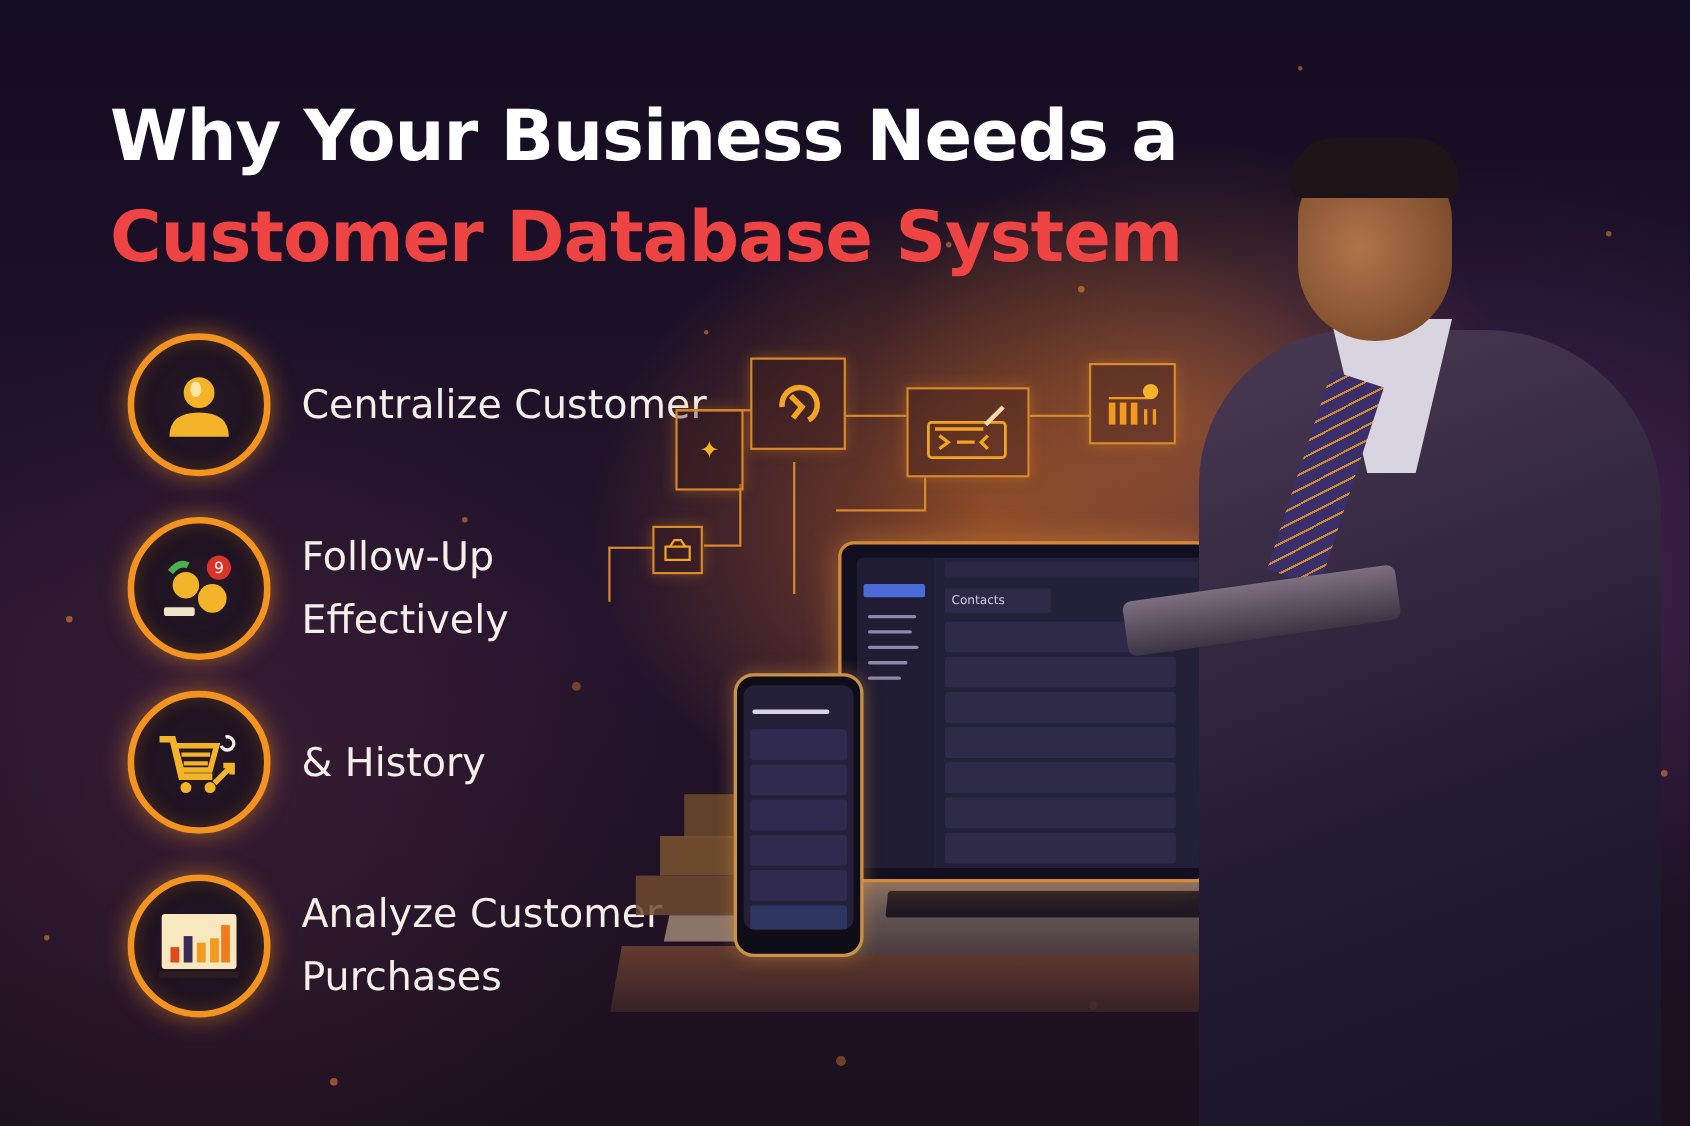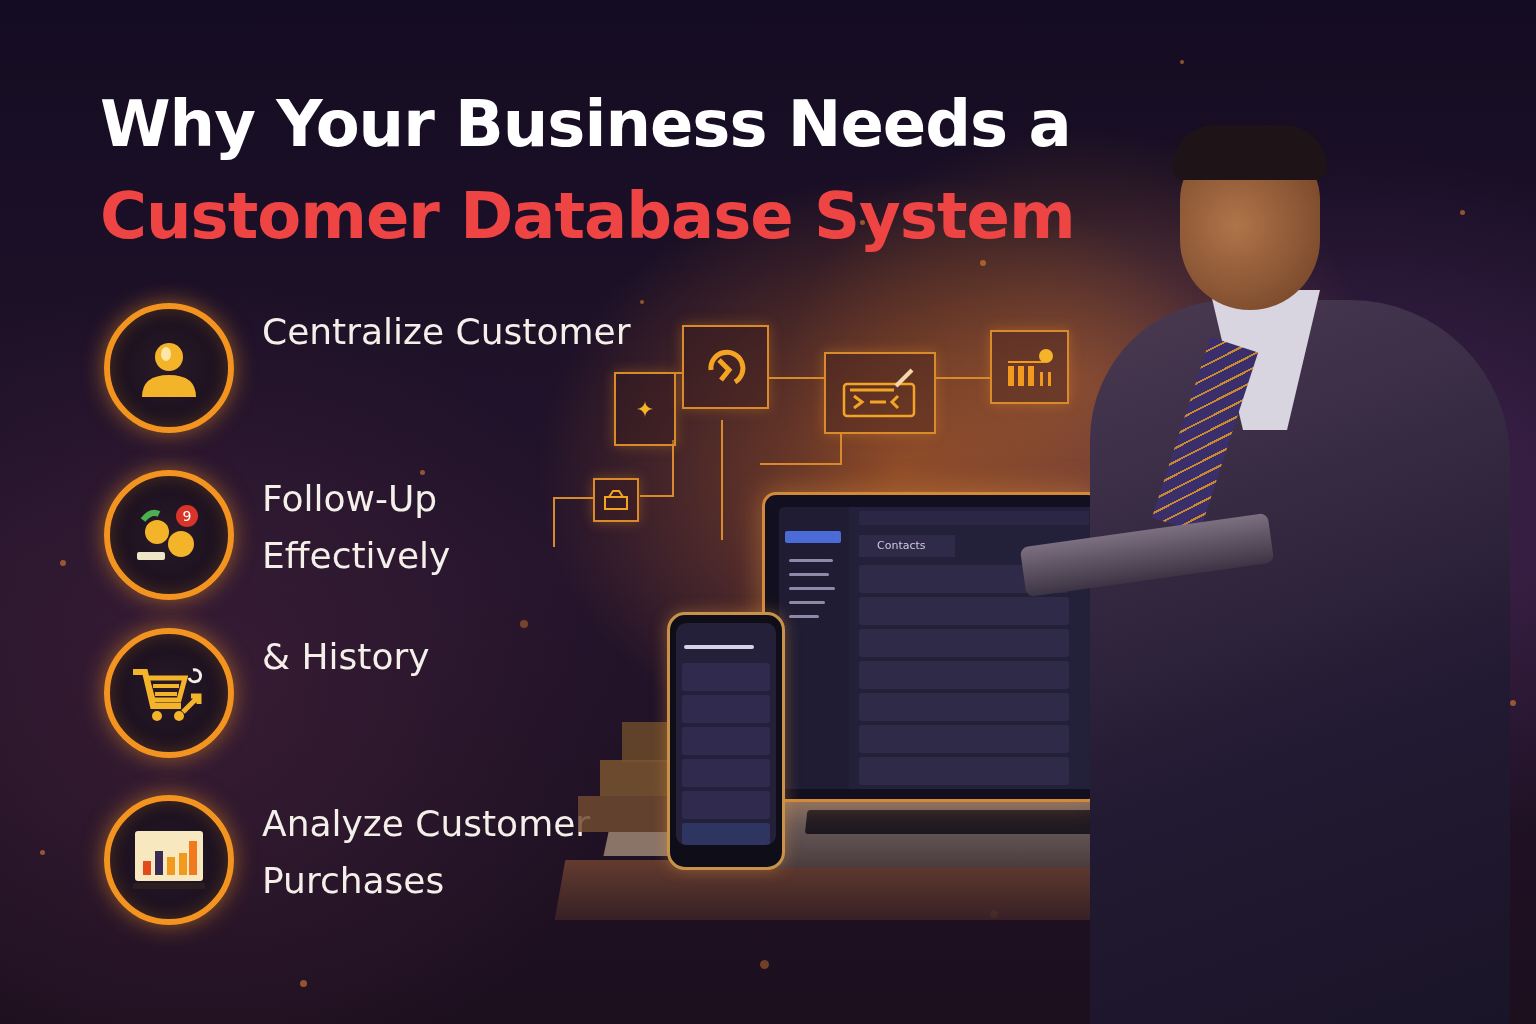--- a/index.html
+++ b/index.html
@@ -9,21 +9,21 @@
 background:
 radial-gradient(ellipse 520px 420px at 900px 470px, rgba(214,112,36,.55), transparent 70%),
 radial-gradient(ellipse 420px 360px at 1080px 380px, rgba(240,140,50,.35), transparent 70%),
 radial-gradient(ellipse 700px 500px at 1350px 500px, rgba(90,50,110,.55), transparent 70%),
 radial-gradient(ellipse 600px 600px at 200px 700px, rgba(70,35,60,.6), transparent 70%),
 linear-gradient(180deg,#140c22 0%,#24142c 55%,#1c0f1e 100%)}
 .spark{position:absolute;border-radius:50%;background:#f08a34;opacity:.55}
 .title{position:absolute;left:100px;top:78px;font-weight:bold;font-size:64px;letter-spacing:-1px;line-height:92px;font-family:"DejaVu Sans",sans-serif}
 .t1{color:#ffffff}
 .t2{color:#ef4444}
-.feature{position:absolute;left:104px;display:flex;}
+.feature{position:absolute;left:116px;display:flex;align-items:center}
 .ring{width:130px;height:130px;border-radius:50%;border:6px solid #f39320;box-shadow:0 0 22px rgba(243,147,32,.55), inset 0 0 18px rgba(243,147,32,.25);background:radial-gradient(circle,#2a1a26 0%,#1a1020 70%);display:flex;align-items:center;justify-content:center}
 .ftext{margin-left:28px;color:#f4efe9;font-size:36px;line-height:57px;font-family:"DejaVu Sans",sans-serif}
 .node{position:absolute;border:2px solid #d98a2a;background:rgba(60,30,30,.35);box-shadow:0 0 12px rgba(230,140,40,.35);display:flex;align-items:center;justify-content:center}
 .line{position:absolute;background:#d98a2a}
 .laptop-screen{position:absolute;left:762px;top:492px;width:340px;height:310px;background:#121020;border-radius:14px;border:3px solid #d28a3a;box-shadow:0 0 30px rgba(240,150,60,.45)}
 .scr{position:absolute;left:14px;top:12px;right:0;bottom:10px;background:#23203a;border-radius:6px;overflow:hidden}
 .side{position:absolute;left:0;top:0;width:70px;bottom:0;background:#1f1c33}
 .pill{position:absolute;left:6px;top:24px;width:56px;height:12px;background:#4b6bd6;border-radius:2px}
 .ph{height:3px;background:#8f88a8;border-radius:2px}
 .row{position:absolute;left:80px;width:210px;height:28px;background:#2e2a48;border-radius:3px}
@@ -192,21 +192,21 @@
   <div class="scr">
     <div class="side">
       <div class="pill"></div>
       <div class="ph" style="position:absolute;left:10px;top:52px;width:44px"></div>
       <div class="ph" style="position:absolute;left:10px;top:66px;width:40px"></div>
       <div class="ph" style="position:absolute;left:10px;top:80px;width:46px"></div>
       <div class="ph" style="position:absolute;left:10px;top:94px;width:36px"></div>
       <div class="ph" style="position:absolute;left:10px;top:108px;width:30px"></div>
     </div>
     <div style="position:absolute;left:80px;top:4px;width:230px;height:14px;background:#2a2644"></div>
-    <div style="position:absolute;left:80px;top:28px;width:96px;height:22px;background:#2e2a48;color:#cfc8e0;font-size:11px;padding:4px 18px;font-family:'DejaVu Sans',sans-serif">Contacts</div>
+    <div style="position:absolute;left:80px;top:28px;width:96px;height:22px;background:#2e2a48;color:#cfc8e0;font-size:11px;padding:4px 6px;font-family:'DejaVu Sans',sans-serif">Contacts</div>
     <div class="row" style="top:58px"></div>
     <div class="row" style="top:90px"></div>
     <div class="row" style="top:122px"></div>
     <div class="row" style="top:154px"></div>
     <div class="row" style="top:186px"></div>
     <div class="row" style="top:218px"></div>
     <div class="row" style="top:250px"></div>
   </div>
 </div>
 

